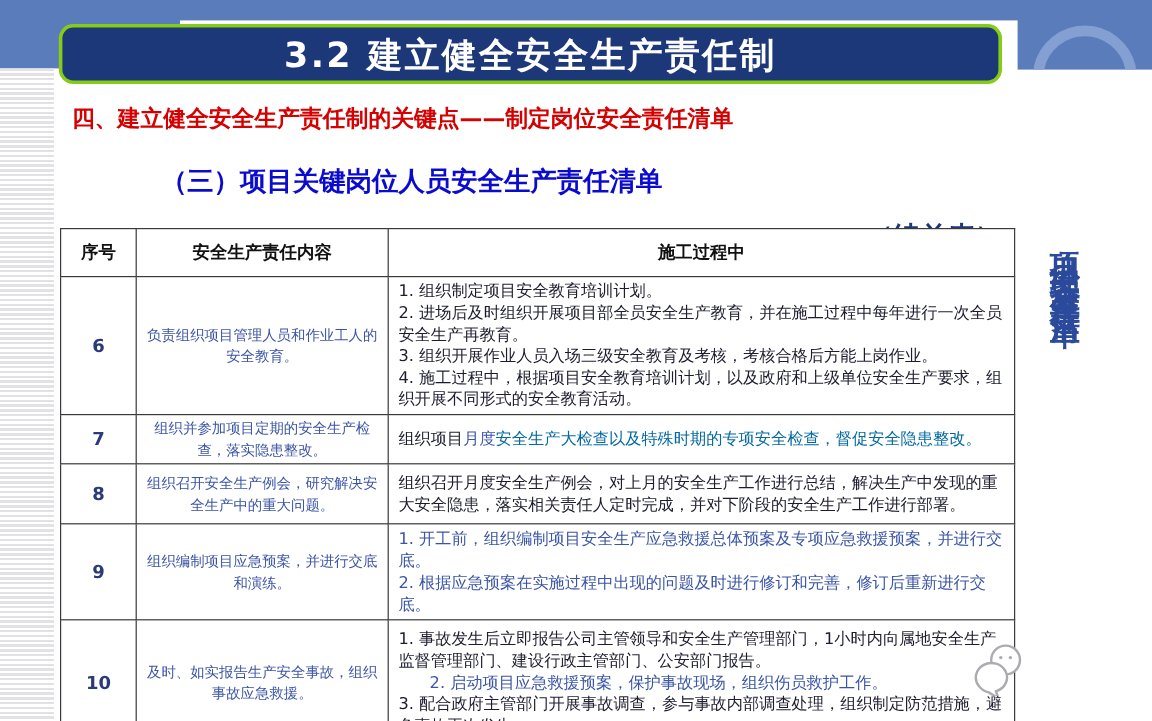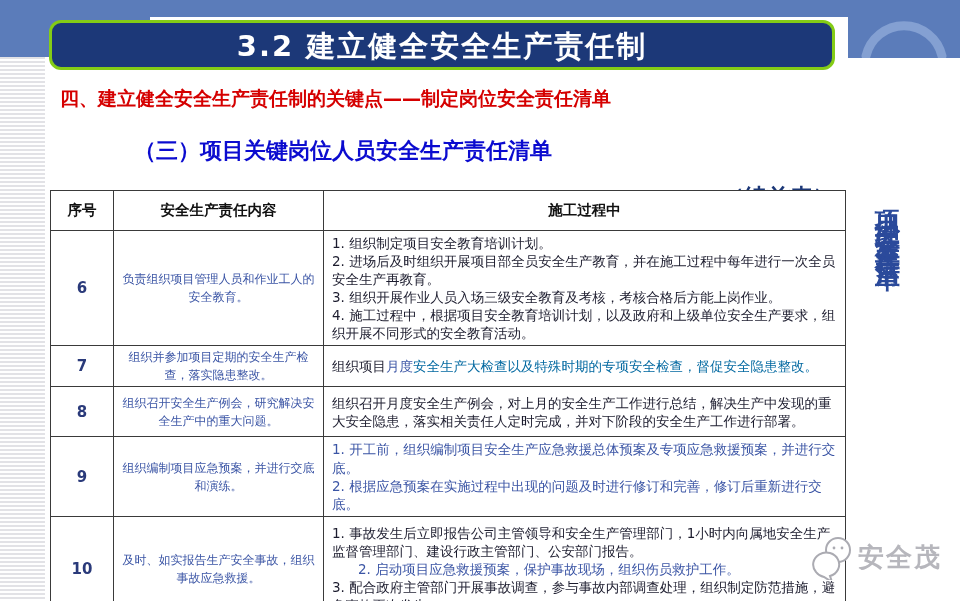--- a/index.html
+++ b/index.html
@@ -164,14 +164,13 @@
 
 <div class="side-title">项目经理安全生产责任清单</div>
 
 <div class="watermark">
   <svg width="52" height="46" viewBox="0 0 52 46">
     <circle cx="32" cy="16" r="12" fill="#ffffff" stroke="#ababb2" stroke-width="2"></circle>
     <path d="M 10 38 a 13 12 0 1 1 14 4 l 2 6 l -8 -5 a 13 12 0 0 1 -8 -5 z" fill="#ffffff" stroke="#ababb2" stroke-width="2"></path>
     <circle cx="28" cy="14" r="1.4" fill="#ababb2"></circle>
     <circle cx="36" cy="14" r="1.4" fill="#ababb2"></circle>
   </svg>
-  <span class="watermark-text">安全茂</span>
 </div>
 
 </body></html>

